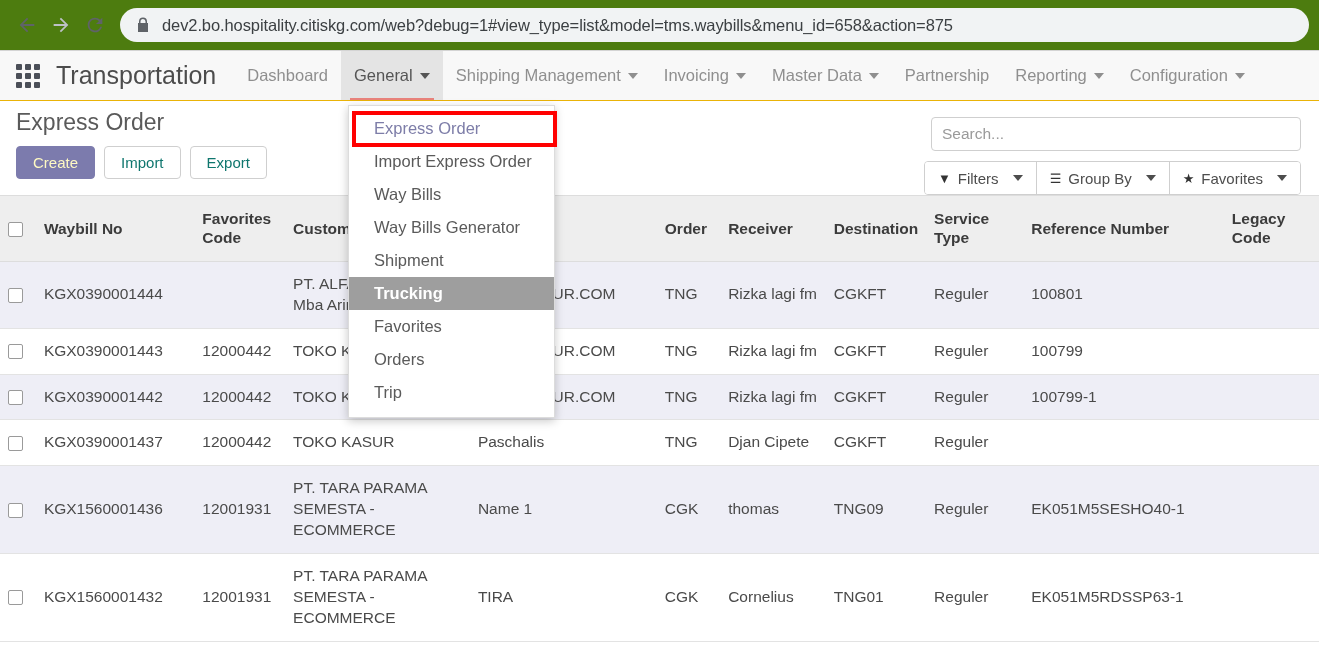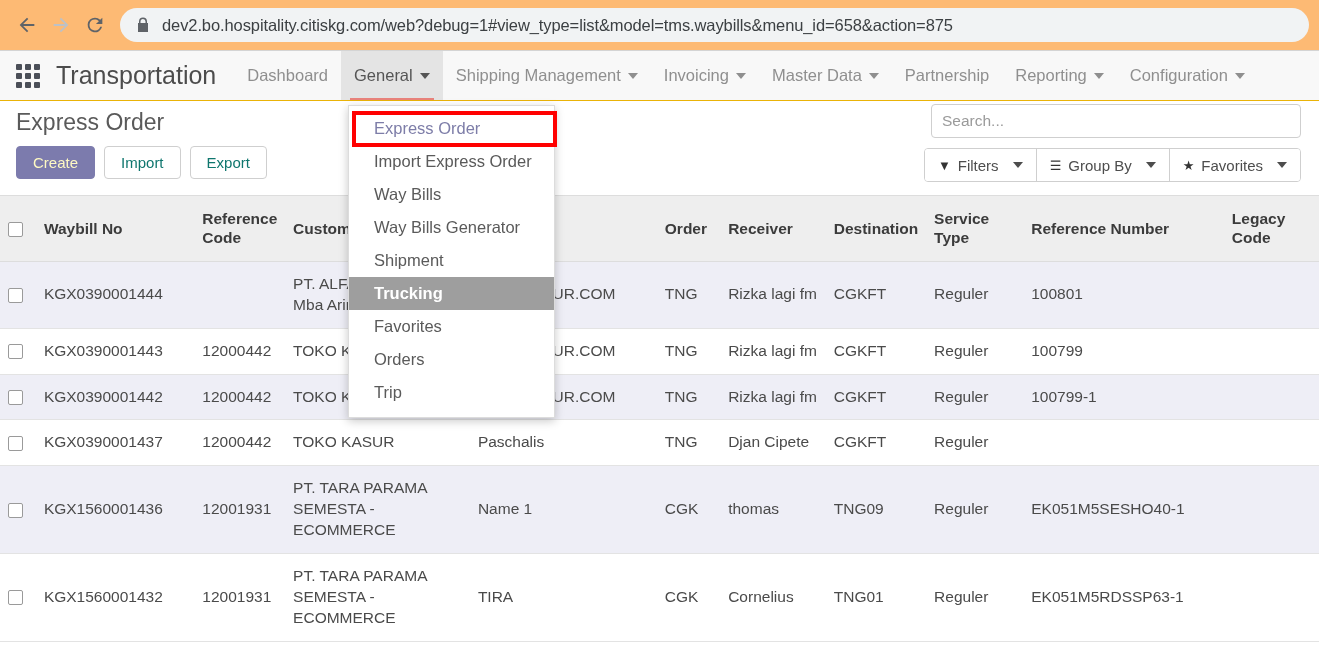--- a/index.html
+++ b/index.html
@@ -6,21 +6,21 @@
   html, body {
     width: 1319px; height: 660px;
     font-family: "Liberation Sans", sans-serif;
     background: #ffffff;
     overflow: hidden;
   }
 
   
   .browser-bar {
     height: 51px;
-    background: #fdba74;
+    background: #4d7c0f;
     display: flex;
     align-items: center;
     padding: 0 10px;
     border-bottom: 1px solid #d4d4d4;
     position: relative;
   }
   .nav-btn {
     width: 34px; height: 34px;
     display: flex; align-items: center; justify-content: center;
     border-radius: 50%;
@@ -173,21 +173,21 @@
     cursor: pointer;
   }
   .btn.primary {
     background: #7c7bad;
     border-color: #7c7bad;
     color: #fef9c3;
   }
   .cp-right {
     position: absolute;
     right: 18px;
-    top: 3px;
+    top: 16px;
     width: 370px;
   }
   .search-box {
     height: 34px;
     border: 1px solid #cfcfcf;
     border-radius: 4px;
     background: #ffffff;
     display: flex; align-items: center;
     padding: 0 10px;
     width: 100%;
@@ -389,21 +389,21 @@
 </div>
 
 <div class="table-wrap">
   <table>
     <thead>
       <tr>
         <th class="col-cb">
           <span class="cb"></span>
         </th>
         <th class="col-wb">Waybill No</th>
-        <th class="col-cc">Reference Code</th>
+        <th class="col-cc">Favorites Code</th>
         <th class="col-cn">Customer Name</th>
         <th class="col-sn">Sender</th>
         <th class="col-or">Order</th>
         <th class="col-rc">Receiver</th>
         <th class="col-de">Destination</th>
         <th class="col-st">Service Type</th>
         <th class="col-rn">Reference Number</th>
         <th class="col-lc">Legacy Code</th>
       </tr>
     </thead>

